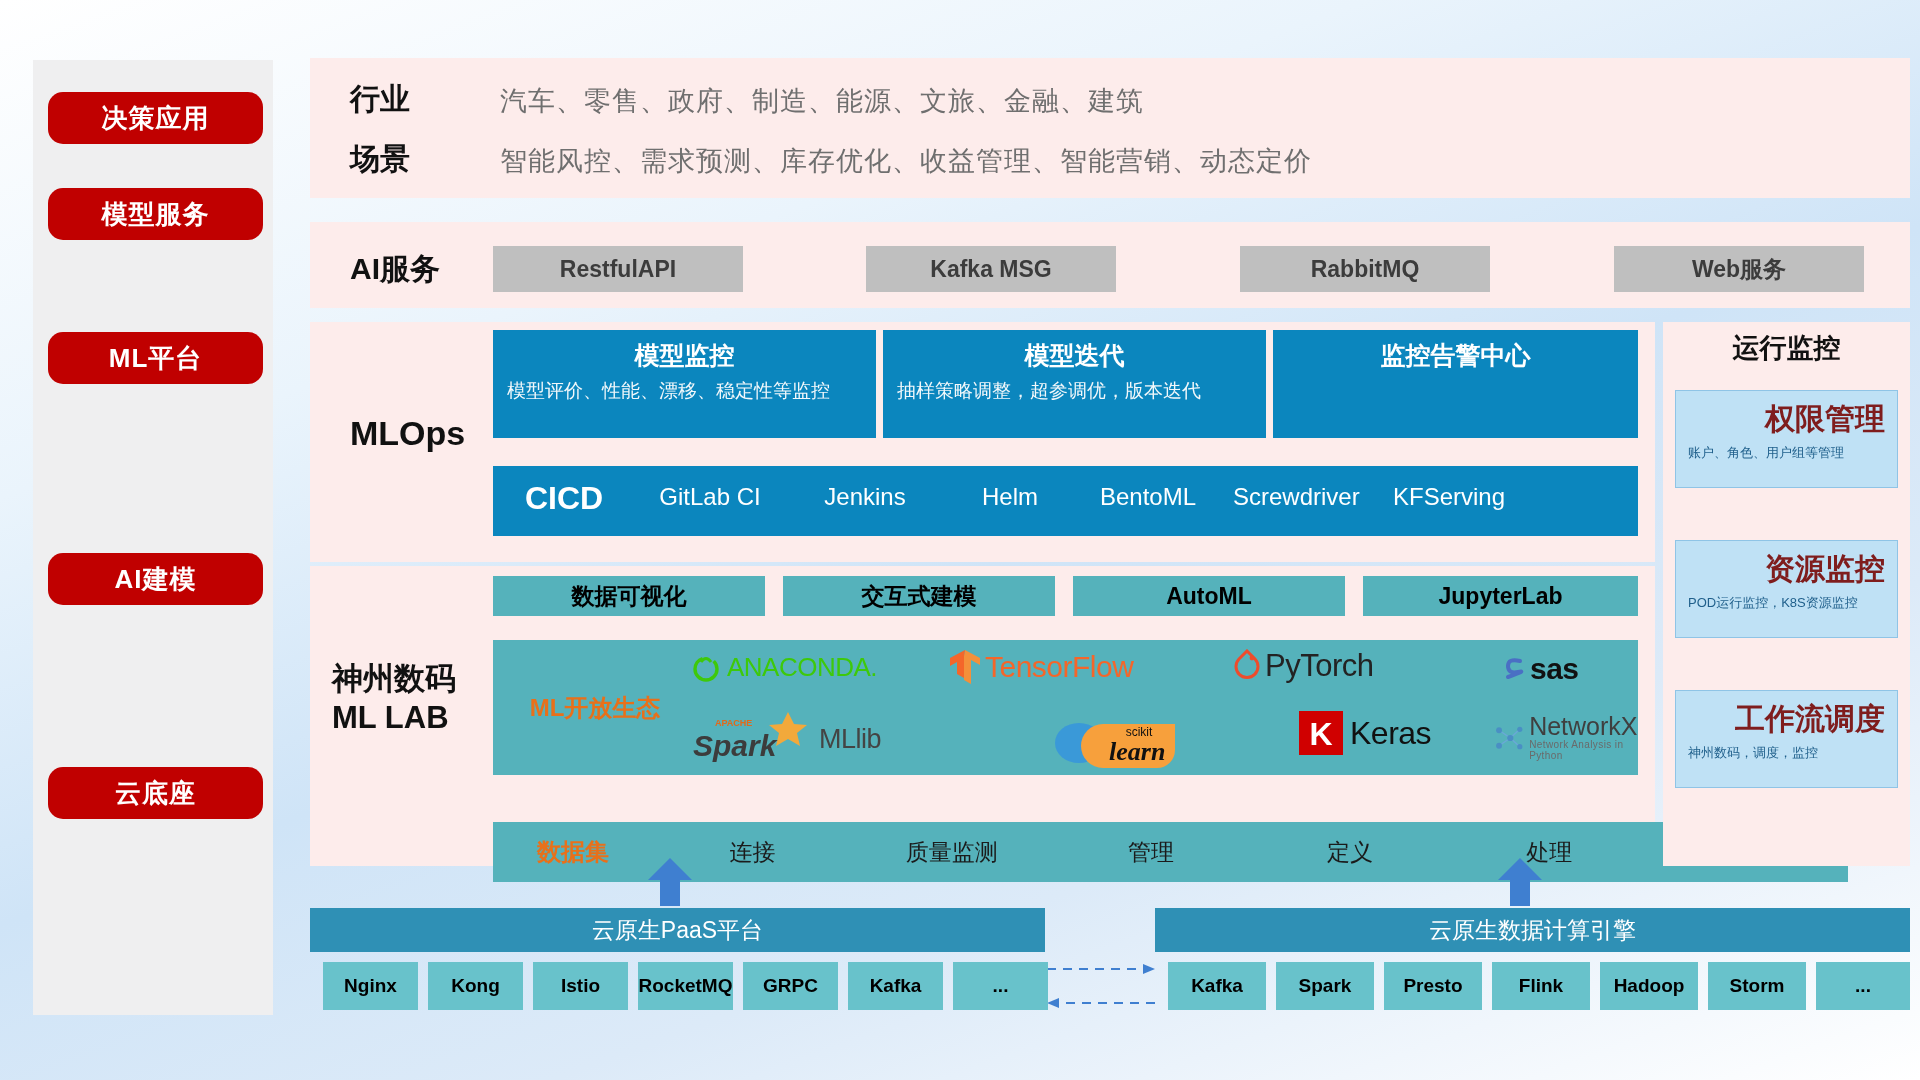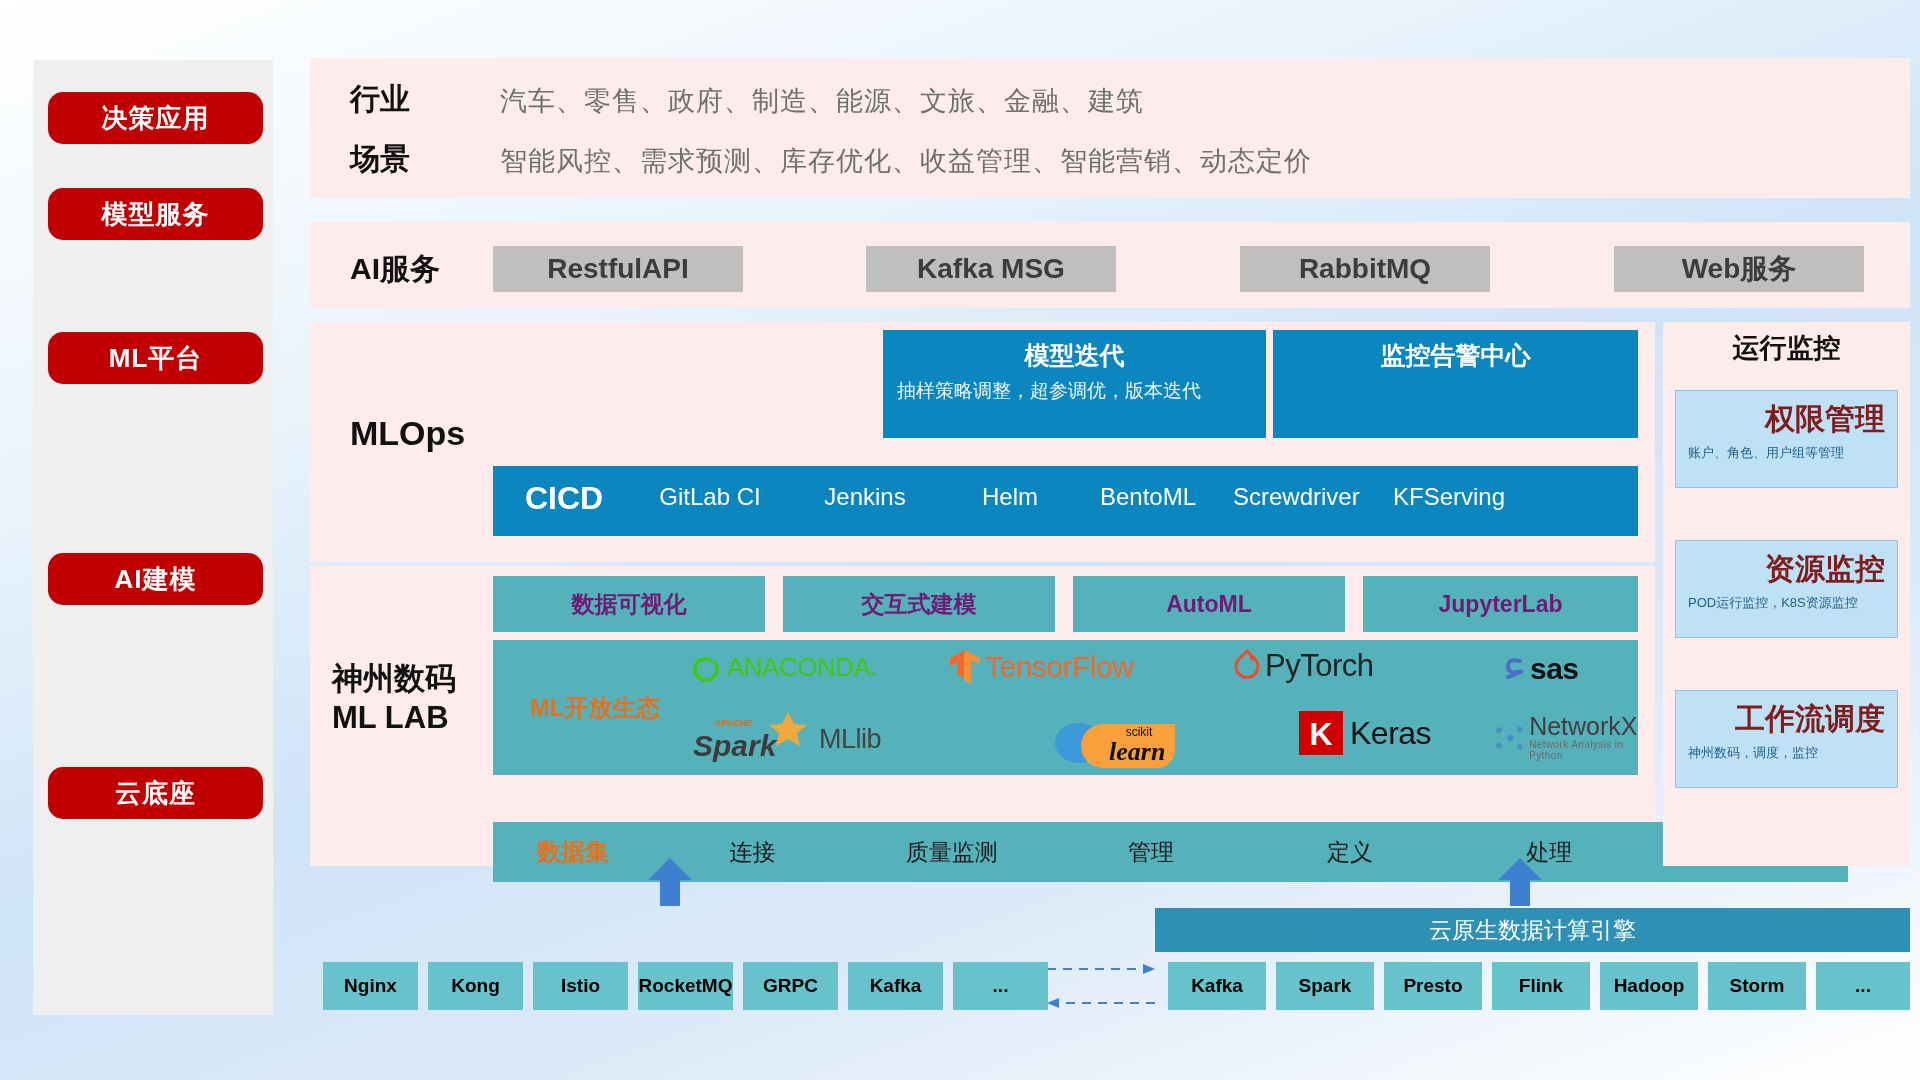--- a/index.html
+++ b/index.html
@@ -36,21 +36,21 @@
     position:absolute; font-weight:bold; color:#111;
     font-size:30px; line-height:1.25;
   }
   .rowtext {
     position:absolute; color:#6f6f6f; font-size:27px; letter-spacing:1px;
   }
 
   
   .svc-chip {
     position:absolute; top:246px; height:46px; background:#bfbfbf;
-    color:#3c3c3c; font-size:28px; font-weight:bold;
+    color:#3c3c3c; font-size:23px; font-weight:bold;
     display:flex; align-items:center; justify-content:center;
   }
 
   
   .mlops-card {
     position:absolute; top:330px; height:108px; background:#0b86be; color:#fff;
     padding:9px 14px 0 14px;
   }
   .mlops-card .ttl {
     font-size:25px; font-weight:bold; text-align:center; margin-bottom:6px;
@@ -64,22 +64,22 @@
   .cicd-lead {
     position:absolute; left:32px; top:14px; font-size:32px; font-weight:bold;
   }
   .cicd-item {
     position:absolute; top:18px; font-size:24px; width:110px; text-align:center;
     line-height:1.12;
   }
 
   
   .lab-tab {
-    position:absolute; top:576px; height:56px; background:#55b2bb;
-    color:#701a75; font-size:23px; font-weight:bold;
+    position:absolute; top:576px; height:40px; background:#55b2bb;
+    color:#000000; font-size:23px; font-weight:bold;
     display:flex; align-items:center; justify-content:center;
   }
   .lab-eco {
     position:absolute; left:493px; top:640px; width:1145px; height:135px;
     background:#55b2bb;
   }
   .lab-eco-label {
     position:absolute; left:22px; top:52px; width:160px; text-align:center;
     color:#e8701a; font-size:24px; font-weight:bold;
   }
@@ -147,20 +147,24 @@
   <div class="band band-svc"></div>
   <div class="rowlabel" style="left:350px; top:250px;">AI服务</div>
   <div class="svc-chip" id="sc0" style="left: 493px; width: 250px;">RestfulAPI</div>
   <div class="svc-chip" id="sc1" style="left: 866px; width: 250px;">Kafka MSG</div>
   <div class="svc-chip" id="sc2" style="left: 1240px; width: 250px;">RabbitMQ</div>
   <div class="svc-chip" id="sc3" style="left: 1614px; width: 250px;">Web服务</div>
 
   <div class="band band-mlops"></div>
   <div class="rowlabel" style="left:350px; top:412px; font-size:34px;">MLOps</div>
 
+  <div class="mlops-card" id="mc0" style="left: 493px; width: 383px;">
+    <div class="ttl">模型监控</div>
+    <div class="sub">模型评价、性能、漂移、稳定性等监控</div>
+  </div>
   <div class="mlops-card" id="mc1" style="left: 883px; width: 383px;">
     <div class="ttl">模型迭代</div>
     <div class="sub">抽样策略调整，超参调优，版本迭代</div>
   </div>
   <div class="mlops-card" id="mc2" style="left: 1273px; width: 365px;">
     <div class="ttl">监控告警中心</div>
   </div>
 
   <div class="cicd-bar">
     <div class="cicd-lead">CICD</div>
@@ -298,20 +302,21 @@
     <polygon points="30,0 52,22 40,22 40,48 20,48 20,22 8,22" fill="#3f7fd0"></polygon>
   </svg>
 
   <svg style="position:absolute; left:1045px; top:955px;" width="112" height="60">
     <line x1="2" y1="14" x2="100" y2="14" stroke="#3f7fd0" stroke-width="2" stroke-dasharray="9 7"></line>
     <polygon points="110,14 98,9 98,19" fill="#3f7fd0"></polygon>
     <line x1="110" y1="48" x2="12" y2="48" stroke="#3f7fd0" stroke-width="2" stroke-dasharray="9 7"></line>
     <polygon points="2,48 14,43 14,53" fill="#3f7fd0"></polygon>
   </svg>
 
+  <div class="cloud-bar" id="cb-paas" style="left: 310px; width: 735px; top: 908px;">云原生PaaS平台</div>
   <div class="cloud-bar" id="cb-eng" style="left: 1155px; width: 755px; top: 908px;">云原生数据计算引擎</div>
 
   <div class="cloud-chip" id="pc0" style="left: 323px; width: 95px; top: 962px;">Nginx</div>
   <div class="cloud-chip" id="pc1" style="left: 428px; width: 95px; top: 962px;">Kong</div>
   <div class="cloud-chip" id="pc2" style="left: 533px; width: 95px; top: 962px;">Istio</div>
   <div class="cloud-chip" id="pc3" style="left: 638px; width: 95px; top: 962px;">RocketMQ</div>
   <div class="cloud-chip" id="pc4" style="left: 743px; width: 95px; top: 962px;">GRPC</div>
   <div class="cloud-chip" id="pc5" style="left: 848px; width: 95px; top: 962px;">Kafka</div>
   <div class="cloud-chip" id="pc6" style="left: 953px; width: 95px; top: 962px;">...</div>
 

